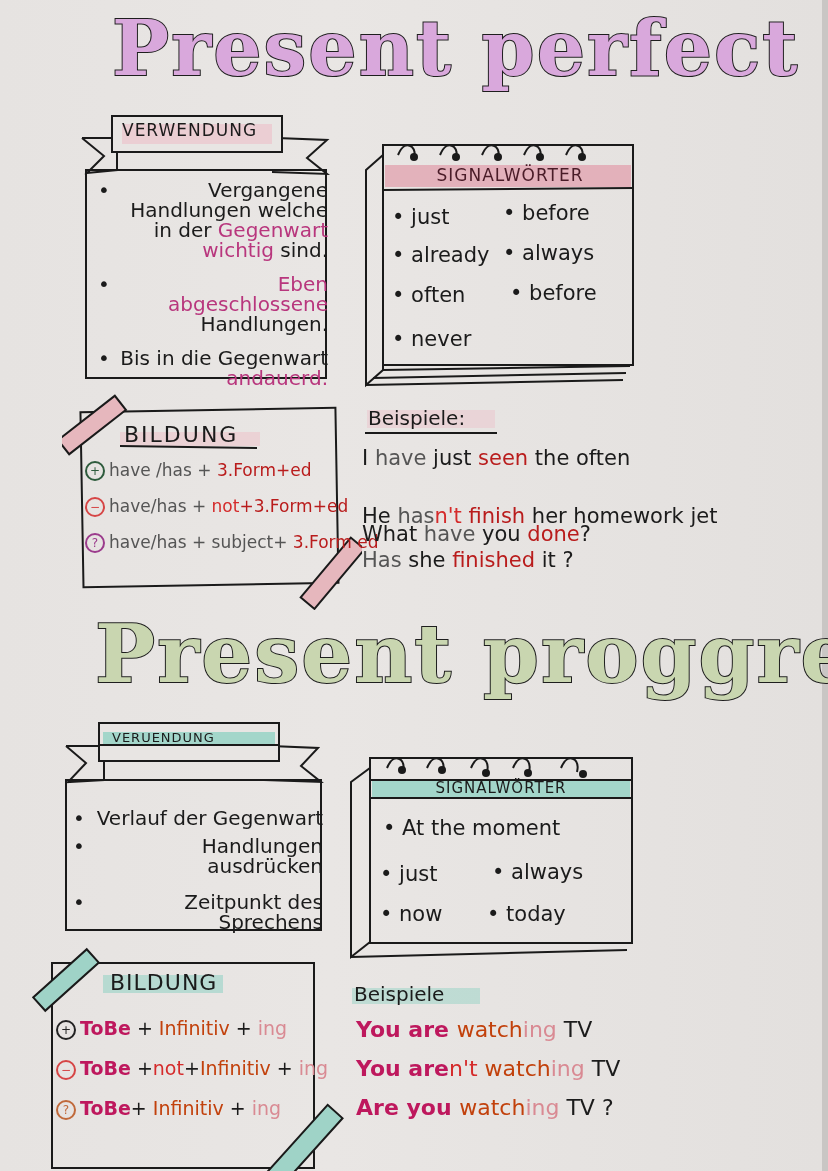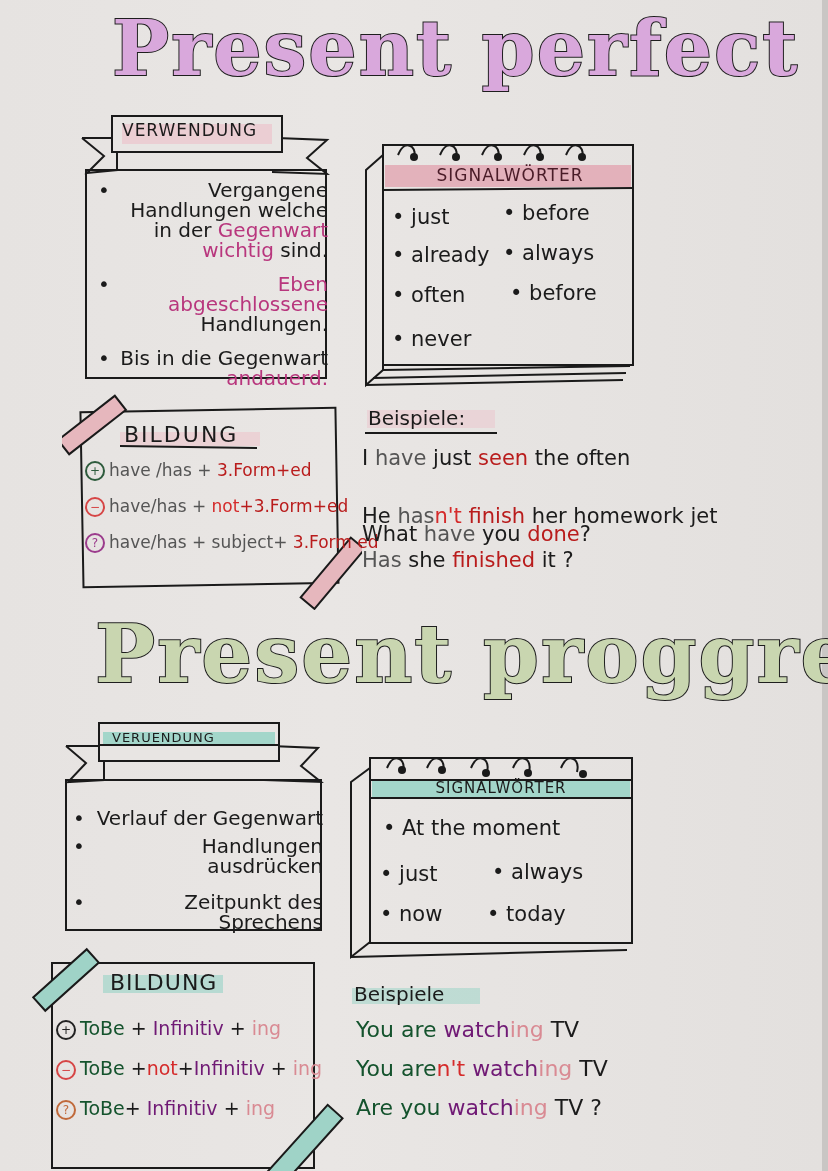--- a/index.html
+++ b/index.html
@@ -14,22 +14,22 @@
     -webkit-text-stroke:2px #1e1e1e;paint-order:stroke fill;letter-spacing:2px;white-space:nowrap;}
   .t1{left:112px;top:4px;font-size:76px;color:#d9a8dc;}
   .t2{left:95px;top:607px;font-size:80px;color:#c9d6b0;}
   ul.items{list-style:none;margin:0;padding:0;}
   ul.items li{position:relative;padding-left:14px;line-height:20px;font-size:20px;text-align:right;}
   ul.items li::before{content:"•";position:absolute;left:0;top:0;}
   .pink{color:#b8367d;}
   .orange{color:#b91c1c;}
   .red{color:#d52b2b;}
   .grey{color:#555;}
-  .lightgrey{color:#14532d;}
-  .purple{color:#701a75;margin-top:48px;}
+  .lightgrey{color:#be185d;font-weight:bold;}
+  .purple{color:#c2410c;margin-top:48px;}
   .rose{color:#d98a93;}
   .calhead{position:absolute;text-align:center;font-size:17px;letter-spacing:1px;}
   .sig{position:absolute;font-size:21px;white-space:nowrap;text-align:right;}
   .formula{position:absolute;font-size:18px;white-space:nowrap;}
   .circ{display:inline-block;width:16px;height:16px;border-radius:50%;border:2px solid;
     text-align:center;line-height:16px;font-size:12px;margin-right:4px;vertical-align:middle;}
   .ex{position:absolute;font-size:22px;white-space:nowrap;}
   .heading-u{position:absolute;font-size:20px;font-weight:bold;}
 </style>
 </head>

